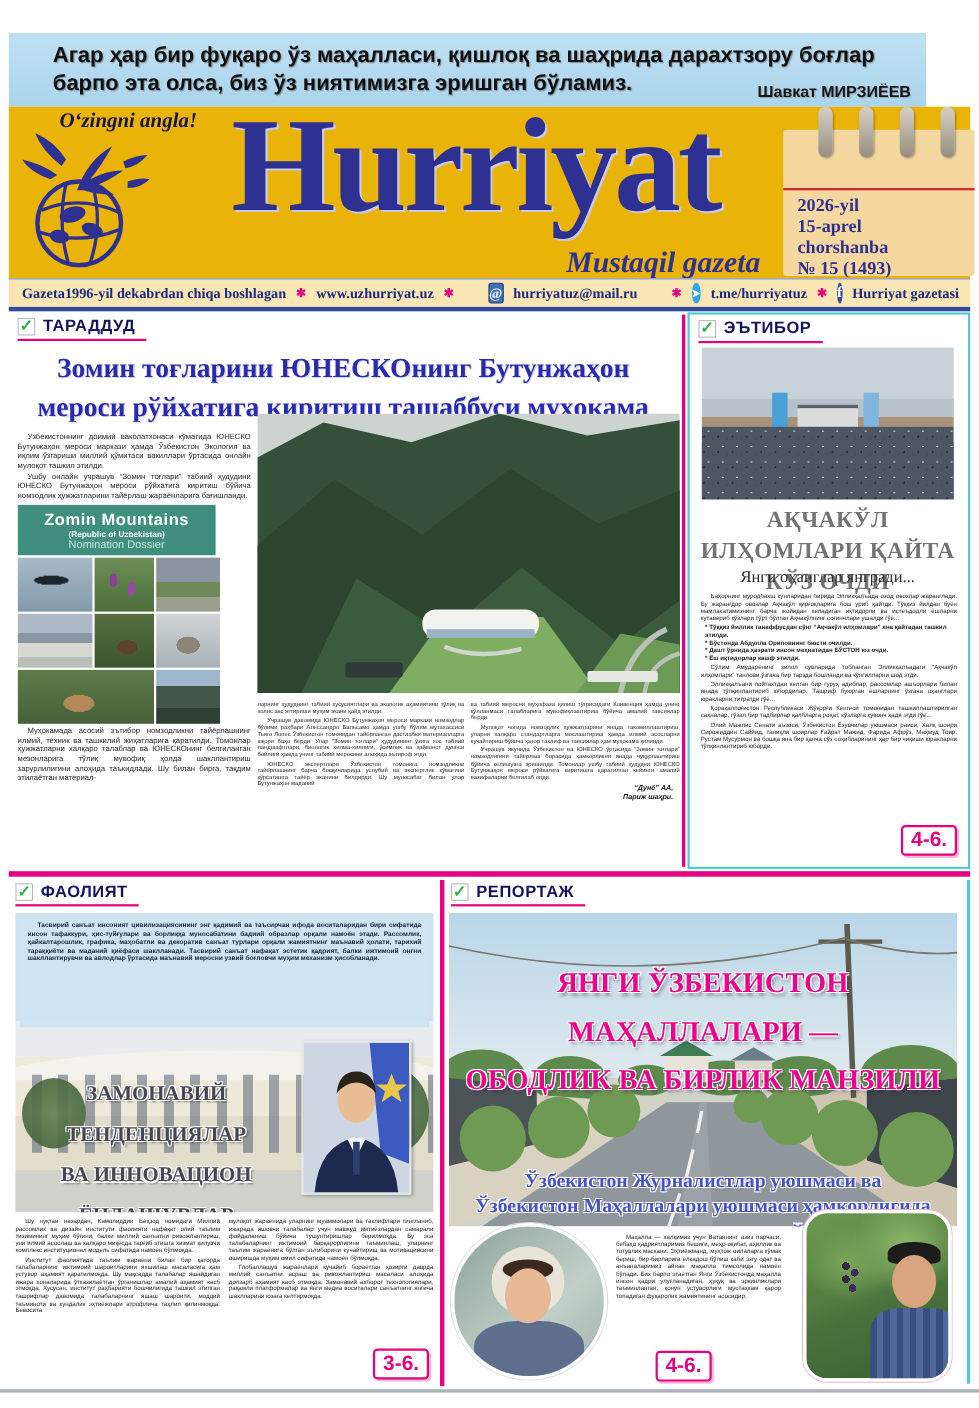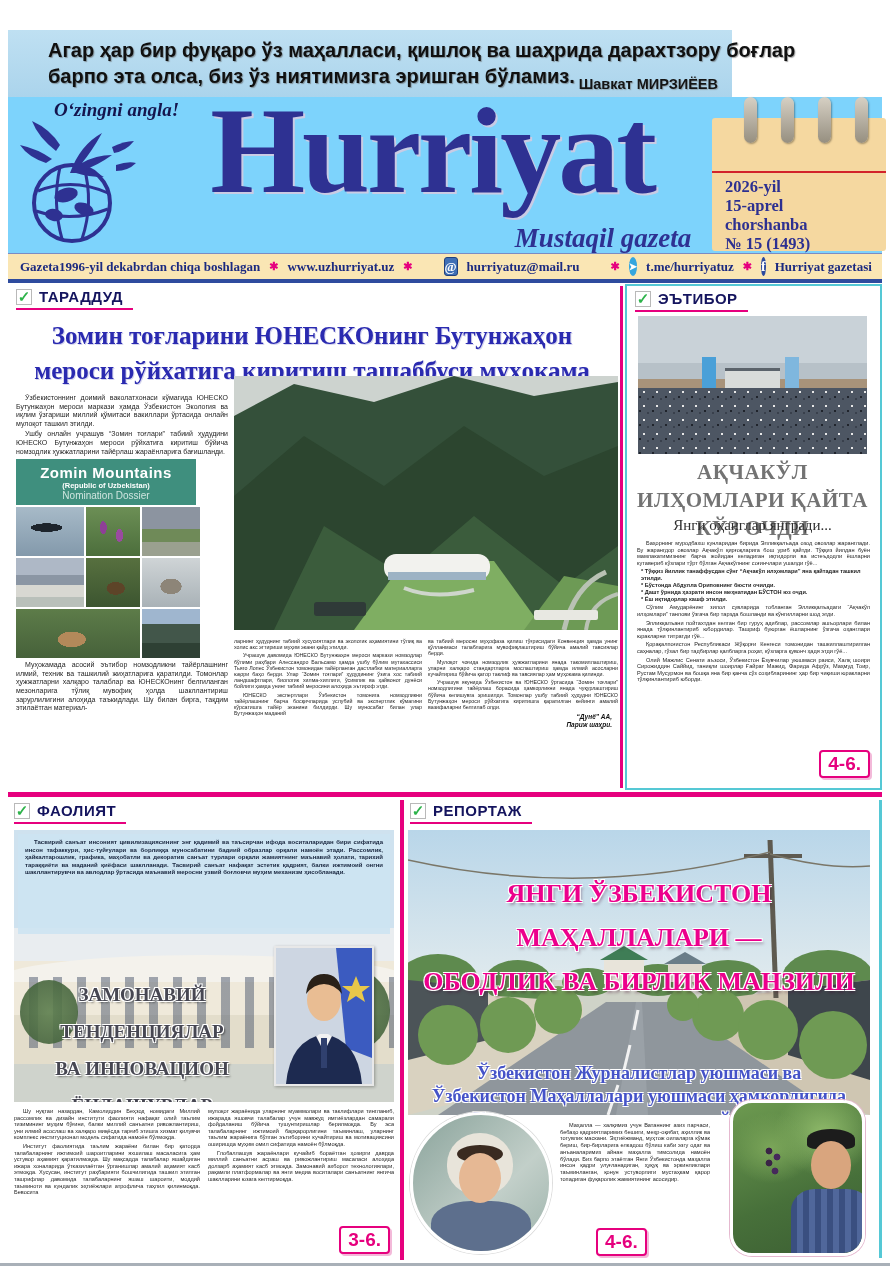--- a/index.html
+++ b/index.html
@@ -4,34 +4,34 @@
 <style>
   * { margin:0; padding:0; box-sizing:border-box; }
   html,body { background:#e9e9e9; }
   #page {
     position:relative; width:890px; height:1280px; margin:0 auto;
     background:#fff; overflow:hidden; outline:1px solid #cfcfcf;
     font-family:"Liberation Sans", sans-serif; color:#222;
   }
   
   .top-banner{
-    position:absolute; left:8px; top:30px; width:724px; height:67px;
+    position:absolute; left:8px; top:30px; width:834px; height:67px;
     background:linear-gradient(180deg,#bfe0f2,#abd4ec);
     padding:7px 14px 18px 40px;
   }
   .top-banner .quote{
     font-weight:bold; font-size:20px; line-height:26px; color:#101010;
     text-shadow:1px 1px 1px rgba(90,90,90,.55); width:812px;
   }
   .top-banner .author{
     position:absolute; right:14px; bottom:5px; font-weight:bold; font-size:14.5px; color:#151515;
     text-shadow:1px 1px 1px rgba(120,120,120,.5);
   }
   
-  .masthead{ position:absolute; left:8px; top:97px; width:874px; height:156px; background:#7dd3fc; }
+  .masthead{ position:absolute; left:8px; top:97px; width:874px; height:156px; background:#eab308; }
   .slogan{
     position:absolute; left:46px; top:2px;
     font-family:"Liberation Serif", serif; font-style:italic; font-weight:bold;
     font-size:19px; color:#15154e;
   }
   .logo{ position:absolute; left:8px; top:14px; }
   .paper-title{
     position:absolute; left:128px; top:-26px; width:592px; text-align:center;
     font-family:"Liberation Serif", serif; font-weight:bold; font-size:122px; line-height:160px;
     color:#2e3192; letter-spacing:-3px; text-shadow:2px 2px 0 #c9cbe4;

